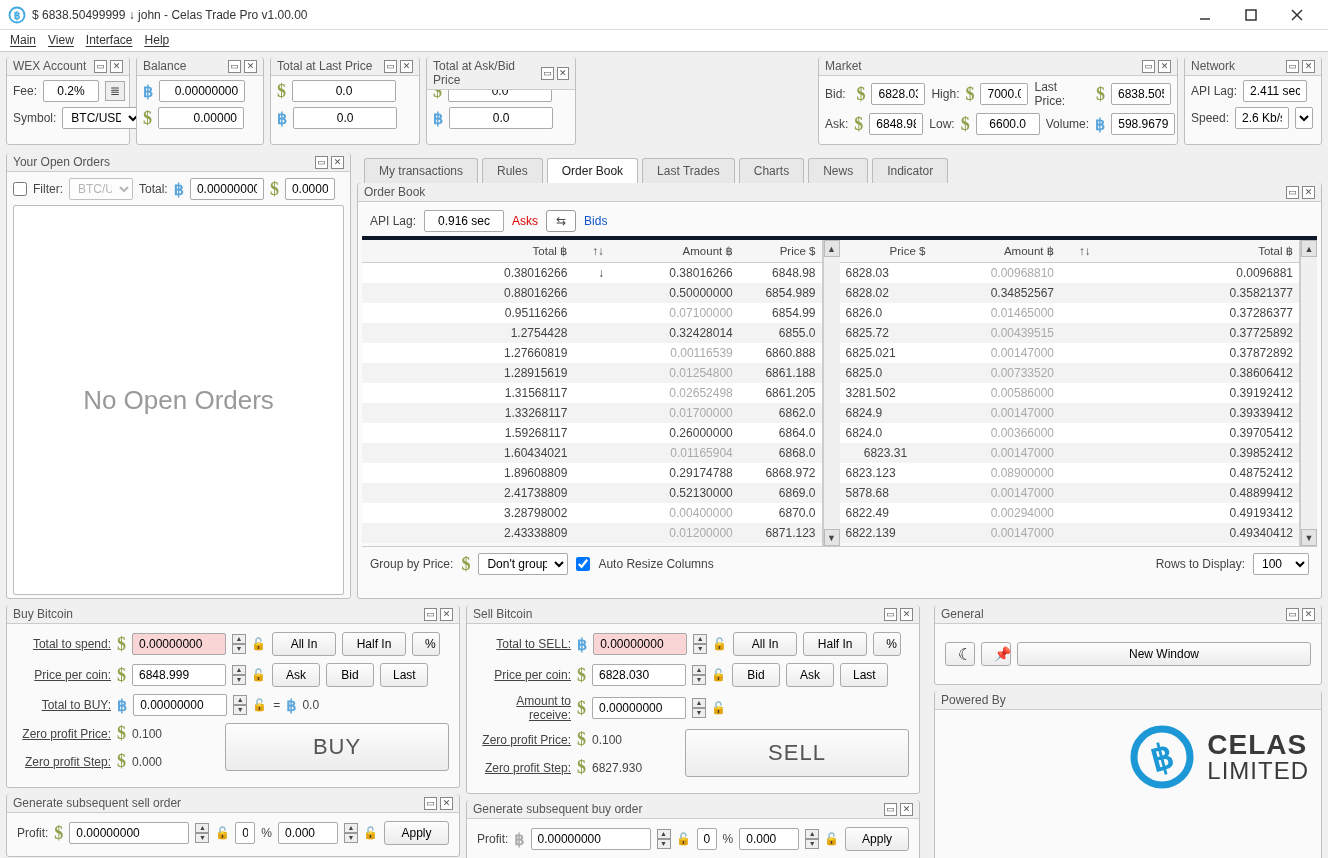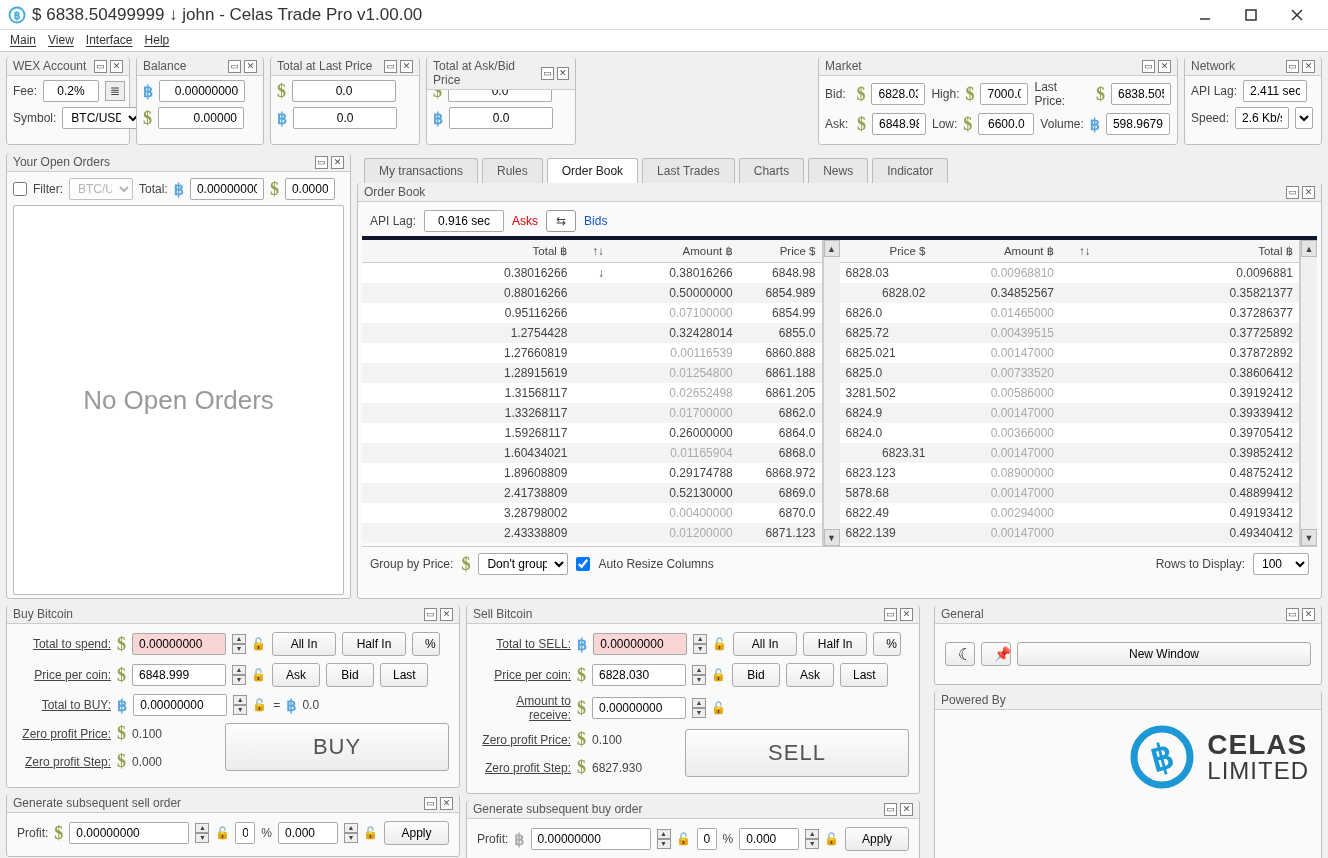--- a/index.html
+++ b/index.html
@@ -1,21 +1,21 @@
 <!DOCTYPE html>
 <html><head>
 <meta charset="utf-8">
 <style>
 * { box-sizing: border-box; margin: 0; padding: 0; }
 body { font-family: "Segoe UI", Tahoma, sans-serif; font-size: 12px; background: #f0f0f0; color: #444; width: 1328px; height: 858px; overflow: hidden; }
 
 
 .titlebar { display:flex; align-items:center; height:30px; padding:0 8px; background:#fff; border-bottom:1px solid #ddd; }
 .titlebar .app-icon { width:18px; height:18px; margin-right:6px; }
-.titlebar .title { flex:1; font-size:17px; color:#333; }
+.titlebar .title { flex:1; font-size:12px; color:#333; }
 .titlebar .wbtn { width:46px; height:30px; display:flex; align-items:center; justify-content:center; cursor:pointer; }
 .menubar { display:flex; gap:12px; padding:3px 10px 4px; background:#fff; border-bottom:1px solid #ccc; }
 .menubar span { cursor:pointer; text-decoration:underline; text-decoration-style:solid; text-underline-offset:2px; color:#333; }
 .menubar span::first-letter { text-decoration:underline; }
 
 
 .group { border:1px solid #bfbfbf; border-radius:3px; background:#fafafa; position:relative; margin:3px; }
 .group-title { position:absolute; top:-1px; left:0; right:0; font-size:12px; color:#555; background:#f0f0f0; border-bottom:1px solid #ccc; border-radius:3px 3px 0 0; padding:2px 6px; display:flex; align-items:center; }
 .group-title .spacer { flex:1; }
 .group-title .hicon { width:13px; height:13px; margin-left:3px; border:1px solid #888; display:inline-flex; align-items:center; justify-content:center; font-size:9px; line-height:1; cursor:pointer; background:#fff; }
@@ -227,21 +227,21 @@
         <label>Last Price:</label>
           <span class="icon-dollar">$</span>
           <input class="txt" style="width: 60px;" value="6838.505">
       </div>
       <div class="row">
         <label style="width:26px">Ask:</label>
           <span class="icon-dollar">$</span>
           <input class="txt" style="width: 54px;" value="6848.98">
         <label>Low:</label>
           <span class="icon-dollar">$</span>
-          <input class="txt" style="width: 56px;" value="6600.0">
+          <input class="txt" style="width: 64px;" value="6600.0">
         <label>Volume:</label>
           <span class="icon-btc">฿</span>
           <input class="txt" style="width: 64px;" value="598.96794">
       </div>
     </div>
   </div>
 
   <div class="group net">
     <div class="group-title">
         <span>Network</span>
@@ -429,21 +429,21 @@
                   </tr>
                 </thead>
                 <tbody id="bids-body">
                   <tr>
                     <td style="text-align:left">6828.03</td>
                     <td class="gray">0.00968810</td>
                     <td></td>
                     <td>0.0096881</td>
                   </tr>
                   <tr>
-                    <td style="text-align:right">6828.02</td>
+                    <td style="text-align:left">6828.02</td>
                     <td>0.34852567</td>
                     <td></td>
                     <td>0.35821377</td>
                   </tr>
                   <tr>
                     <td style="text-align:left">6826.0</td>
                     <td class="gray">0.01465000</td>
                     <td></td>
                     <td>0.37286377</td>
                   </tr>
@@ -477,21 +477,21 @@
                     <td></td>
                     <td>0.39339412</td>
                   </tr>
                   <tr>
                     <td style="text-align:left">6824.0</td>
                     <td class="gray">0.00366000</td>
                     <td></td>
                     <td>0.39705412</td>
                   </tr>
                   <tr>
-                    <td style="text-align:right">6823.31</td>
+                    <td style="text-align:center">6823.31</td>
                     <td class="gray">0.00147000</td>
                     <td></td>
                     <td>0.39852412</td>
                   </tr>
                   <tr>
                     <td style="text-align:left">6823.123</td>
                     <td class="gray">0.08900000</td>
                     <td></td>
                     <td>0.48752412</td>
                   </tr>

